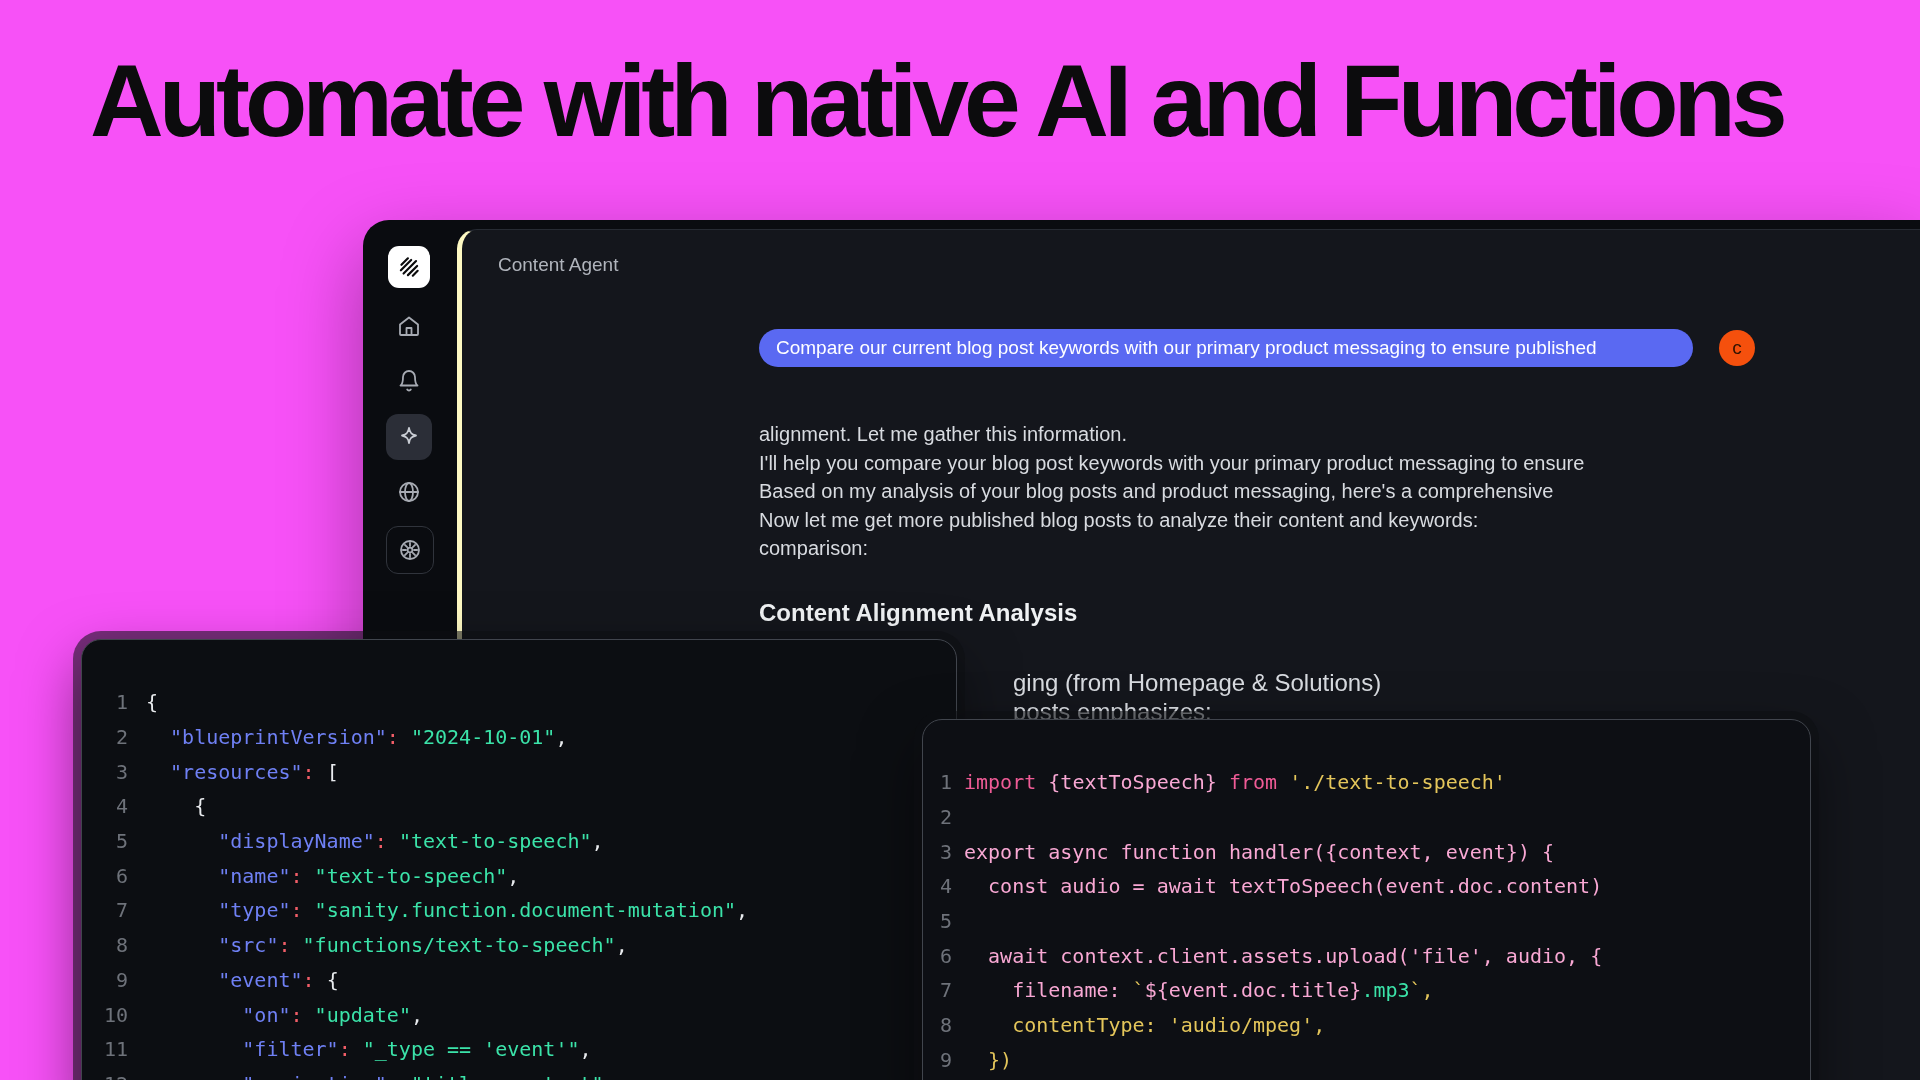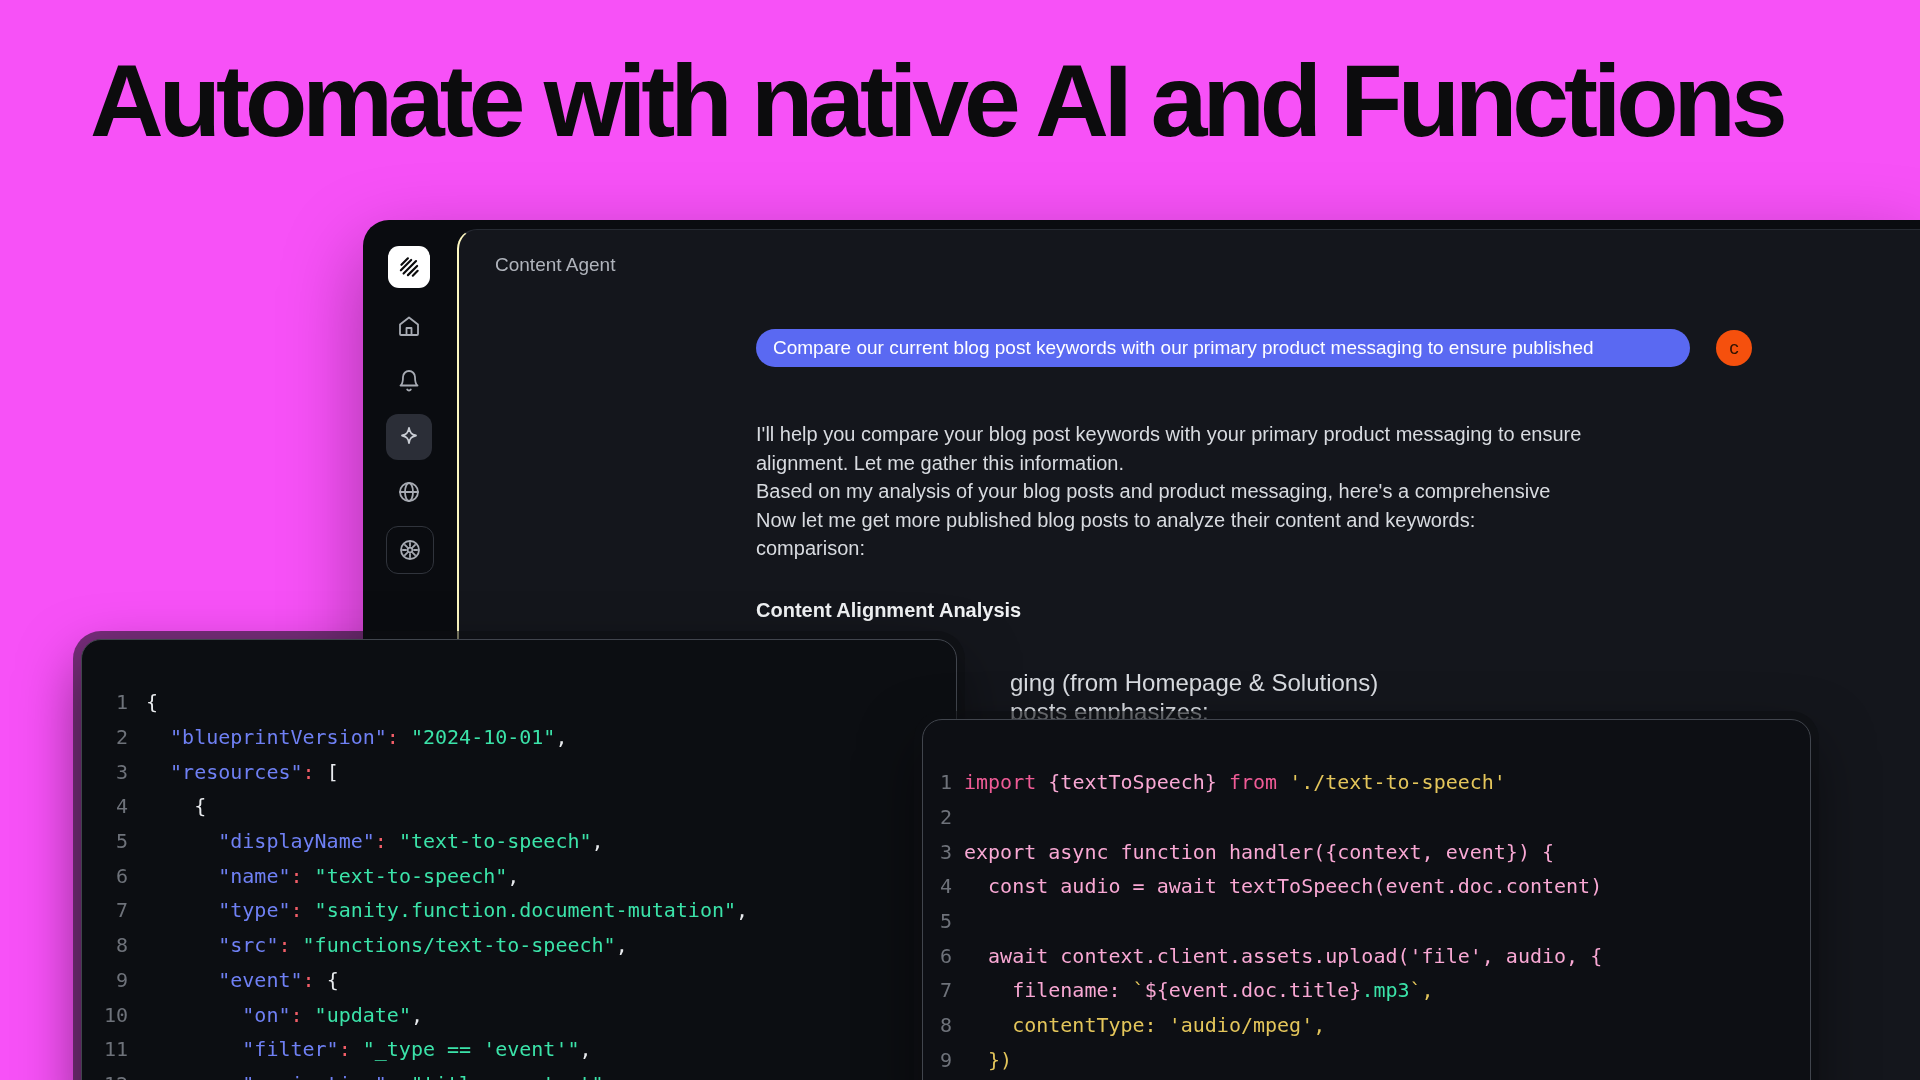--- a/index.html
+++ b/index.html
@@ -30,37 +30,37 @@
   .nav-pill{
     position:absolute;width:46px;height:46px;border-radius:12px;
     display:flex;align-items:center;justify-content:center;color:#C9CDD4;
   }
   .pill-active{background:#2B2E37;}
   .pill-outline{border:1px solid #30343C;color:#A7ABB3;}
   .nav-btn svg,.nav-pill svg{width:24px;height:24px;display:block;}
   
   .panel{
     position:absolute;left:94px;top:9px;right:0;bottom:0;
-    background:#14161C;border-top:1px solid #272B33;border-left:2px solid #fef9c3;
+    background:#14161C;border-top:1px solid #272B33;border-left:5px solid #fef9c3;
     border-radius:20px 0 0 0;
   }
   .panel-title{position:absolute;left:36px;top:24px;font-size:19px;color:#B0B4BC;}
   .user-bubble{
     position:absolute;left:297px;top:99px;width:934px;height:38px;
     background:#5A69F2;border-radius:19px;color:#FFFFFF;
     font-size:19px;line-height:38px;padding:0 17px;box-sizing:border-box;white-space:nowrap;
   }
   .user-avatar{
     position:absolute;left:1257px;top:100px;width:36px;height:36px;border-radius:50%;
     background:#F5500D;color:#301303;font-size:19px;line-height:36px;text-align:center;font-weight:400;
   }
   .assistant-text{position:absolute;left:297px;top:190px;font-size:20px;color:#D8DBE0;}
   .assistant-text div{line-height:28.6px;white-space:nowrap;}
   .analysis-heading{
-    position:absolute;left:297px;top:369px;font-size:20px;font-weight:700;color:#F0F2F4;white-space:nowrap;
+    position:absolute;left:297px;top:369px;font-size:24px;font-weight:700;color:#F0F2F4;white-space:nowrap;
   }
   .frag{position:absolute;font-size:24px;color:#D8DBE0;white-space:nowrap;margin-left:40px;}
   .frag-1{left:511px;top:439px;}
   .frag-2{left:511px;top:468px;}
   
   .code-window{
     position:absolute;background:#0C0E12;border:1.5px solid #41454D;border-radius:20px;
     box-shadow:0 0 0 8px rgba(13,14,18,.55),0 24px 60px rgba(0,0,0,.5);
     box-sizing:border-box;overflow:hidden;
     font-family:"DejaVu Sans Mono",monospace;font-size:20px;color:#ECEEF1;
@@ -141,22 +141,22 @@
     </div>
   </div>
 
   <div class="panel">
     <div class="panel-title">Content Agent</div>
 
     <div class="user-bubble">Compare our current blog post keywords with our primary product messaging to ensure published</div>
     <div class="user-avatar">c</div>
 
     <div class="assistant-text">
+      <div>alignment. Let me gather this information.</div>
       <div>I'll help you compare your blog post keywords with your primary product messaging to ensure</div>
-      <div>alignment. Let me gather this information.</div>
       <div>Based on my analysis of your blog posts and product messaging, here's a comprehensive</div>
       <div>Now let me get more published blog posts to analyze their content and keywords:</div>
       <div>comparison:</div>
     </div>
 
     <div class="analysis-heading">Content Alignment Analysis</div>
 
     <div class="frag frag-1">ging (from Homepage &amp; Solutions)</div>
     <div class="frag frag-2">posts emphasizes:</div>
   </div>

